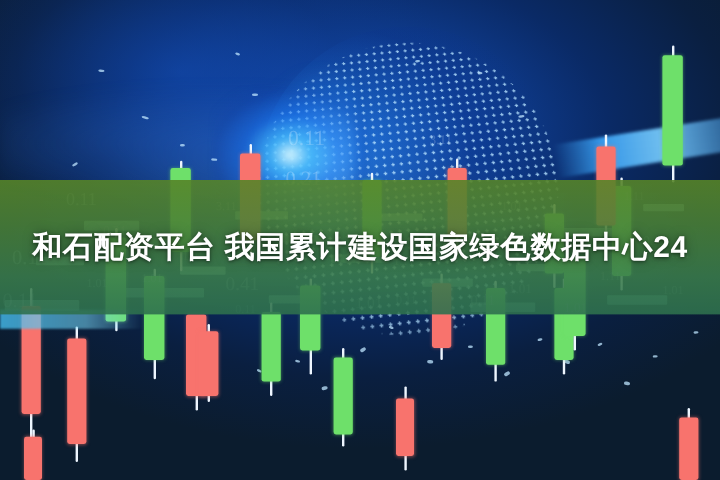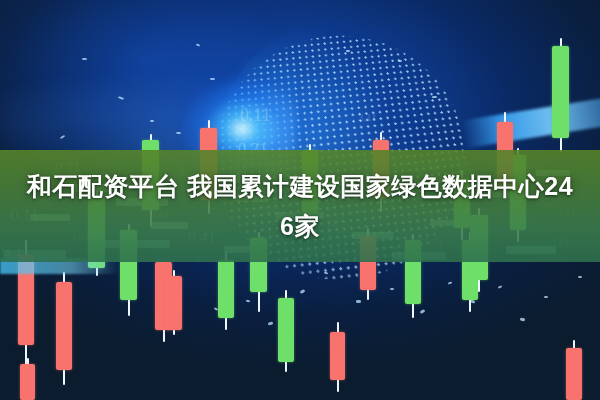--- a/index.html
+++ b/index.html
@@ -321,16 +321,15 @@
       <span class="num" style="left: 520px; top: 160px; font-size: 10px; opacity: 0.4;">1.11</span>
     </div>
 
   <div id="streak2"></div>
 
   <div id="green-band"></div>
   <div id="green-band-tex"></div>
 
   <div id="headline">
     <div class="ln ln-1">和石配资平台 我国累计建设国家绿色数据中心24</div>
-    <div class="ln ln-2">6家</div>
   </div>
 
 </div>
 
 </body></html>

